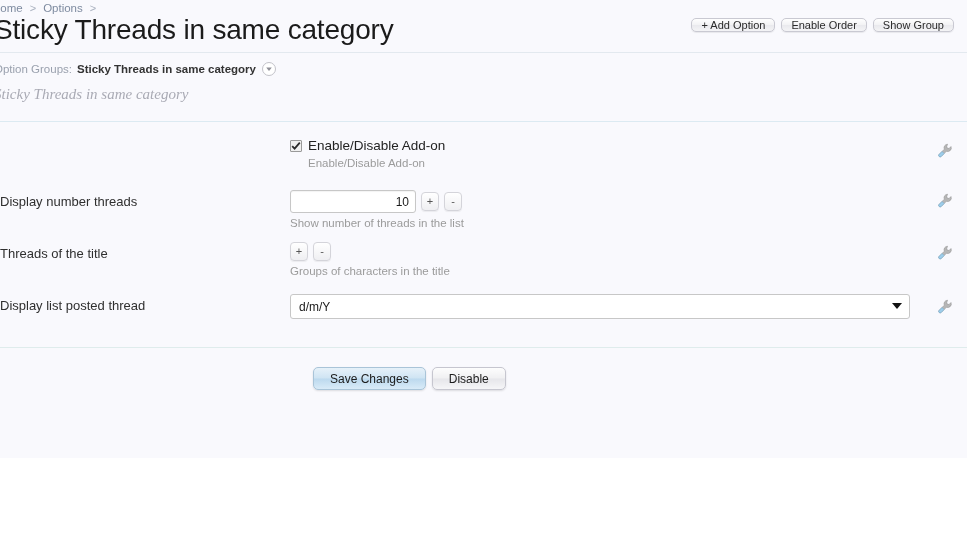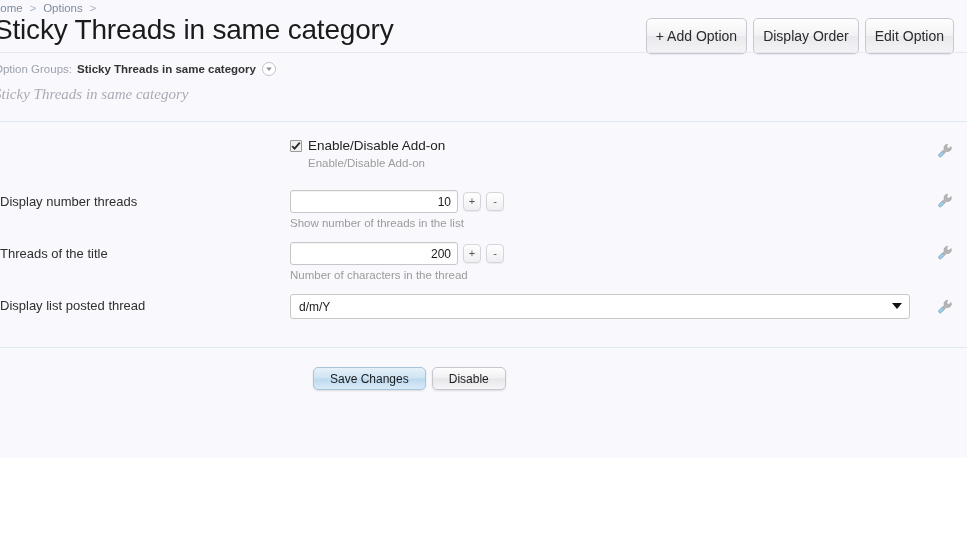--- a/index.html
+++ b/index.html
@@ -56,23 +56,23 @@
   .top-actions {
     position: absolute;
     right: 13px; top: 18px;
     display: flex;
     gap: 6px;
   }
   .btn-pill {
     display: inline-flex;
     align-items: center;
     justify-content: center;
-    height: 36px;
+    height: 14px;
     padding: 0 9px;
-    font-size: 14px;
+    font-size: 11px;
     color: #2b2b2b;
     background: linear-gradient(to bottom, #fefefe 0%, #f2f2f4 50%, #e9e9ed 51%, #f4f4f6 100%);
     border: 1px solid #c9c9d2;
     border-radius: 5px;
     box-shadow: 0 1px 1px rgba(0,0,0,0.07);
     cursor: pointer;
     white-space: nowrap;
   }
 
   
@@ -169,21 +169,21 @@
     cursor: pointer;
     flex: none;
   }
   .cbox svg { display: block; }
   .cb-text { font-size: 13.5px; color: #232323; white-space: nowrap; }
   .cb-hint { margin-left: 18px; }
 
   
   .num-line { display: flex; align-items: center; gap: 5px; }
   input.num {
-    width: 168px; height: 23px;
+    width: 126px; height: 23px;
     border: 1px solid #c7c7c7;
     border-radius: 3px;
     background: #ffffff;
     text-align: right;
     padding: 0 6px;
     font-family: "Liberation Sans", sans-serif;
     font-size: 12px;
     color: #1a1a1a;
     box-shadow: inset 0 1px 1px rgba(0,0,0,0.05);
   }
@@ -278,22 +278,22 @@
       <a href="#">Home</a>
       <span class="crumb-sep">&gt;</span>
       <a href="#">Options</a>
       <span class="crumb-sep">&gt;</span>
     </div>
 
     <div class="title">Sticky Threads in same category</div>
 
     <div class="top-actions">
       <button class="btn-pill">+ Add Option</button>
-      <button class="btn-pill">Display Order</button>
-      <button class="btn-pill">Edit Option</button>
+      <button class="btn-pill">Enable Order</button>
+      <button class="btn-pill">Show Group</button>
     </div>
 
     <div class="hdr-rule"></div>
 
     <div class="optgroups">
       <span class="optgroups-label">Option Groups:</span>
       <span class="optgroups-value">Sticky Threads in same category</span>
       <span class="circle-chevron">
         <svg width="10" height="10" viewBox="0 0 10 10">
             <polygon points="2.2,3.6 7.8,3.6 5,7" fill="#8f8f97"></polygon>
@@ -341,25 +341,24 @@
           <path d="M11.6 2.2 a3.6 3.6 0 0 0 -3.3 5.0 L3.0 12.5 a1.5 1.5 0 0 0 2.1 2.1 l5.3 -5.3 a3.6 3.6 0 0 0 4.6 -4.8 l-2.0 2.0 -1.8 -0.4 -0.4 -1.8 z" fill="#b6b6b6" stroke="#8d8d8d" stroke-width="0.5"></path>
           <path d="M3.0 12.5 a1.5 1.5 0 0 0 2.1 2.1 l3.0 -3.0 -2.1 -2.1 z" fill="#9ecdea" stroke="#6fa8cc" stroke-width="0.5"></path>
         </svg>
       </span>
     </div>
 
     <div class="row" style="top:242px;">
       <div class="row-label">Threads of the title</div>
       <div class="row-ctl">
         <div class="num-line">
-          <input class="num" type="text" value="200" style="">
           <span class="stepper">+</span>
           <span class="stepper">-</span>
         </div>
-        <div class="hint">Number of characters in the thread</div>
+        <div class="hint">Groups of characters in the title</div>
       </div>
       <span class="wrench" style="top:2px;">
         <svg width="18" height="18" viewBox="0 0 18 18">
           <path d="M11.6 2.2 a3.6 3.6 0 0 0 -3.3 5.0 L3.0 12.5 a1.5 1.5 0 0 0 2.1 2.1 l5.3 -5.3 a3.6 3.6 0 0 0 4.6 -4.8 l-2.0 2.0 -1.8 -0.4 -0.4 -1.8 z" fill="#b6b6b6" stroke="#8d8d8d" stroke-width="0.5"></path>
           <path d="M3.0 12.5 a1.5 1.5 0 0 0 2.1 2.1 l3.0 -3.0 -2.1 -2.1 z" fill="#9ecdea" stroke="#6fa8cc" stroke-width="0.5"></path>
         </svg>
       </span>
     </div>
 
     <div class="row" style="top:294px;">

